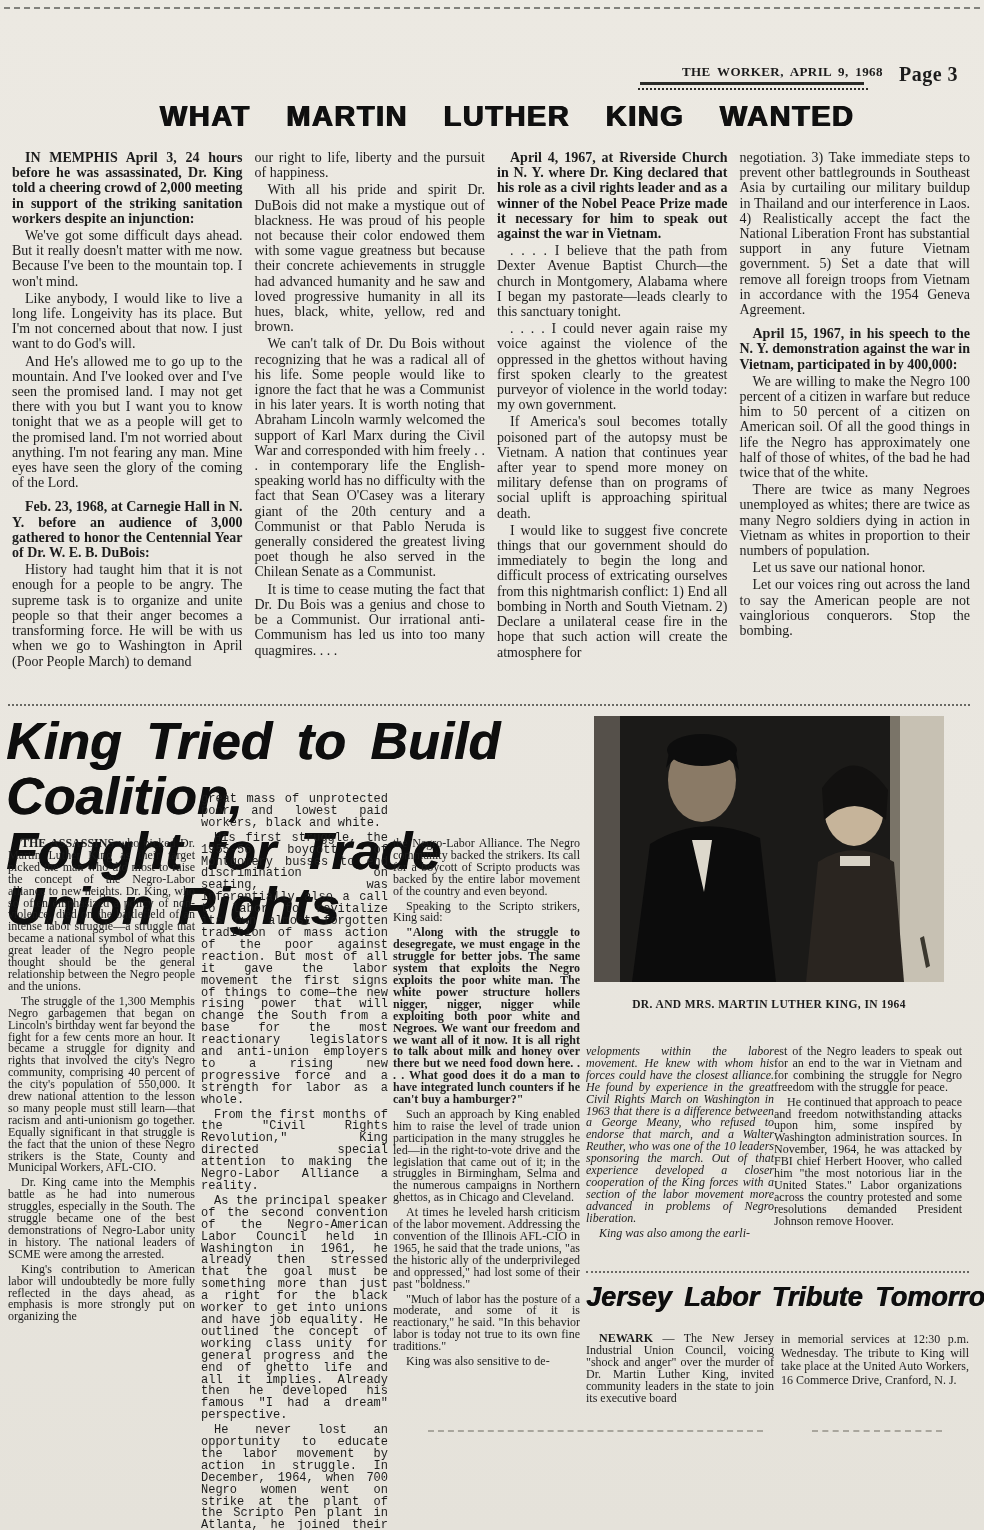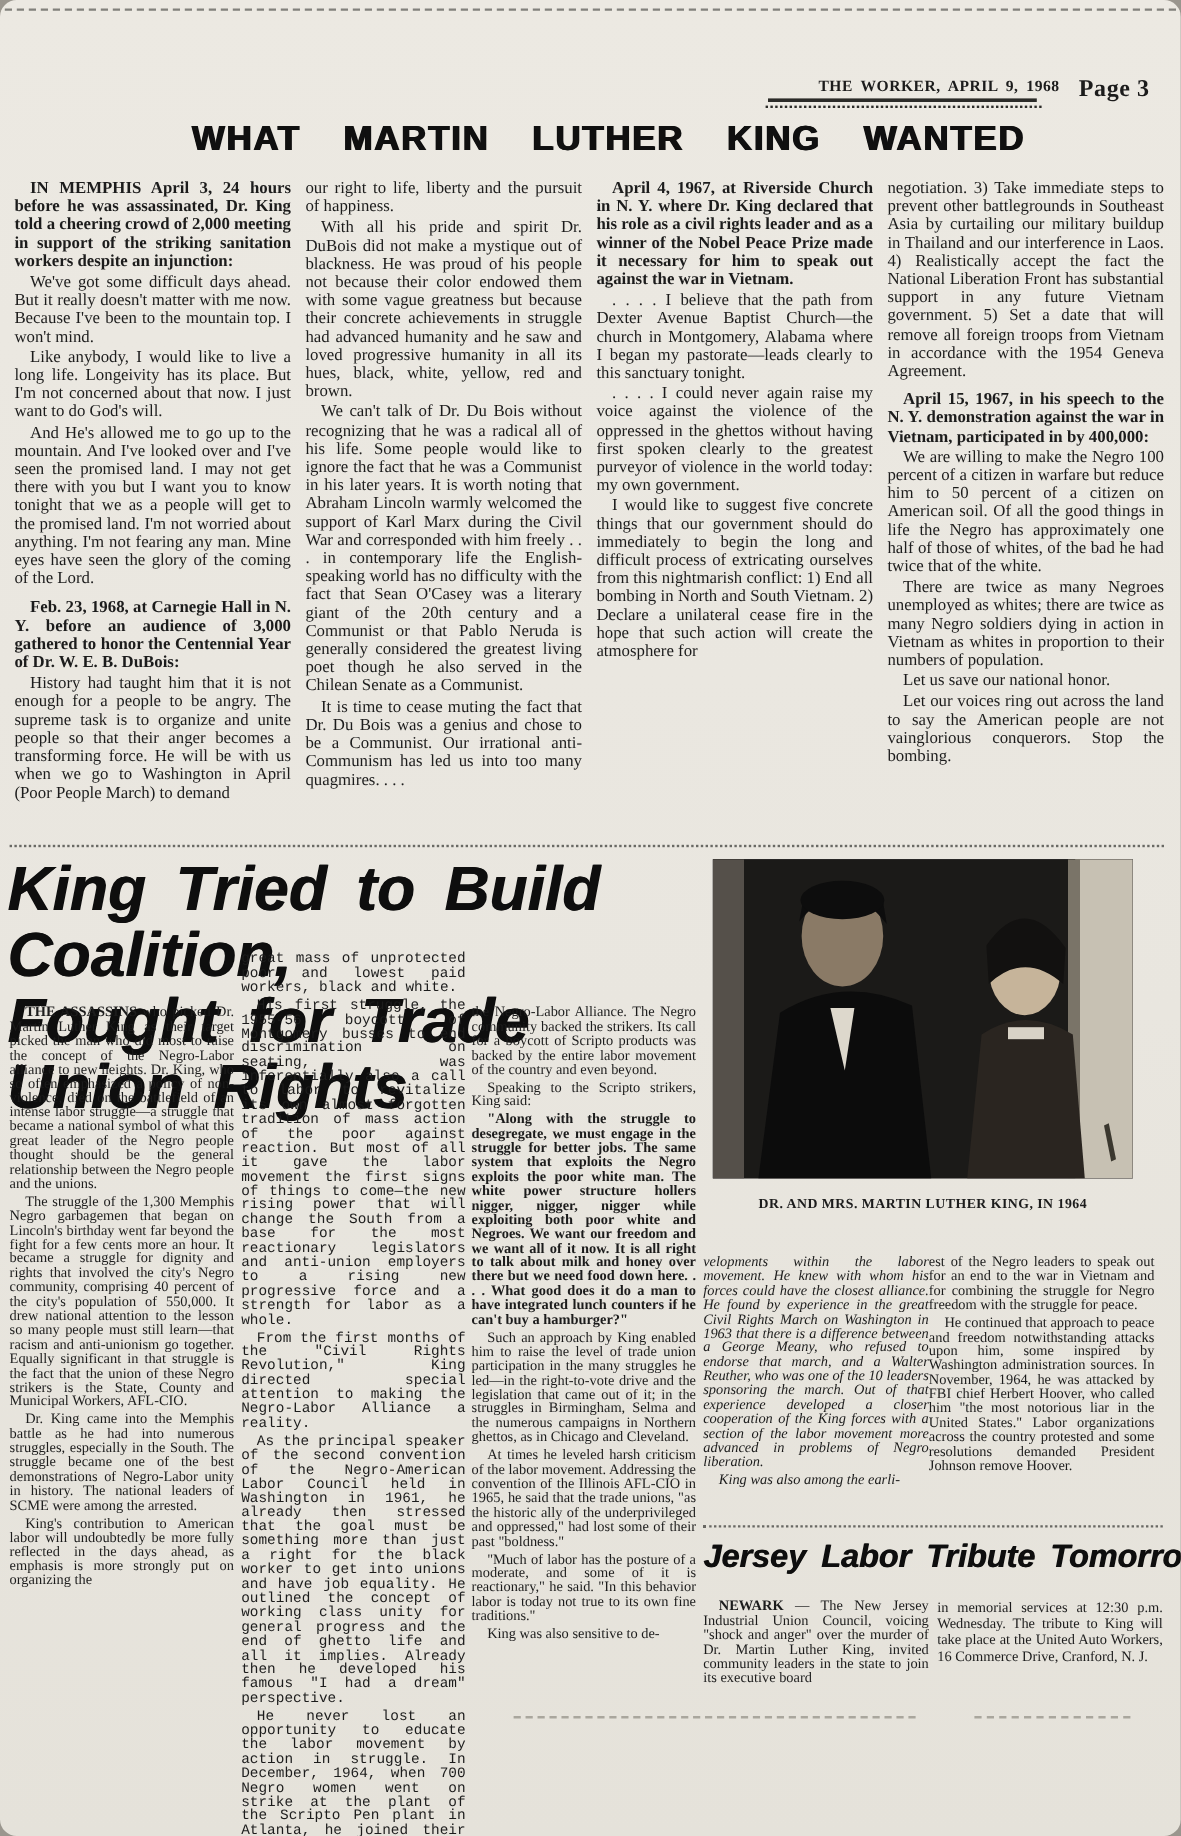--- a/index.html
+++ b/index.html
@@ -1,19 +1,19 @@
 <!DOCTYPE html>
 <html lang="en"><head>
 <meta charset="utf-8">
 <style>
   html,body{margin:0;padding:0;background:#9a968e;}
   .page{position:relative;width:984px;height:1530px;margin:0 auto;overflow:hidden;
         background:linear-gradient(180deg,#ece9e2 0%,#e9e6df 55%,#e5e2da 100%);
         color:#1c1c1c;font-family:"Liberation Serif","DejaVu Serif",serif;
-        -webkit-hyphens:auto;hyphens:auto;border-radius:14px;}
+        -webkit-hyphens:auto;hyphens:auto;}
   .top-rule{position:absolute;top:7px;left:4px;width:976px;border-top:2px dashed #4a4a46;opacity:.65;}
   .masthead-title{position:absolute;top:64px;left:682px;font-weight:bold;font-size:13px;
         letter-spacing:.4px;word-spacing:3px;white-space:nowrap;}
   .mast-line-solid{position:absolute;top:82px;left:640px;width:224px;border-top:3px solid #2b2b28;}
   .mast-line-dotted{position:absolute;top:88px;left:638px;width:230px;border-top:2px dotted #2b2b28;}
   .mast-page{position:absolute;top:63px;left:899px;font-weight:bold;font-size:20px;letter-spacing:.5px;}
   .headline1{position:absolute;top:84px;left:12px;width:958px;margin:16px;text-align:center;
         font-family:"Liberation Sans",sans-serif;font-size:29px;font-weight:bold;
         letter-spacing:1.5px;word-spacing:26px;color:#101010;
         text-shadow:.9px 0 0 #101010,-.4px 0 0 #101010;}
@@ -76,20 +76,21 @@
     <div class="a1col">
         <p class="para cont">our right to life, liberty and the pursuit of happiness.</p>
         <p class="para">With all his pride and spirit Dr. DuBois did not make a mystique out of blackness. He was proud of his people not because their color endowed them with some vague greatness but because their concrete achievements in struggle had advanced humanity and he saw and loved progressive humanity in all its hues, black, white, yellow, red and brown.</p>
         <p class="para">We can't talk of Dr. Du Bois without recognizing that he was a radical all of his life. Some people would like to ignore the fact that he was a Communist in his later years. It is worth noting that Abraham Lincoln warmly welcomed the support of Karl Marx during the Civil War and corresponded with him freely . . . in contemporary life the English-speaking world has no difficulty with the fact that Sean O'Casey was a literary giant of the 20th century and a Communist or that Pablo Neruda is generally considered the greatest living poet though he also served in the Chilean Senate as a Communist.</p>
         <p class="para">It is time to cease muting the fact that Dr. Du Bois was a genius and chose to be a Communist. Our irrational anti-Communism has led us into too many quagmires. . . .</p>
       </div>
     <div class="a1col">
         <p class="para lead">April 4, 1967, at Riverside Church in N. Y. where Dr. King declared that his role as a civil rights leader and as a winner of the Nobel Peace Prize made it necessary for him to speak out against the war in Vietnam.</p>
         <p class="para">. . . . I believe that the path from Dexter Avenue Baptist Church—the church in Montgomery, Alabama where I began my pastorate—leads clearly to this sanctuary tonight.</p>
         <p class="para">. . . . I could never again raise my voice against the violence of the oppressed in the ghettos without having first spoken clearly to the greatest purveyor of violence in the world today: my own government.</p>
+        <p class="para">If America's soul becomes totally poisoned part of the autopsy must be Vietnam. A nation that continues year after year to spend more money on military defense than on programs of social uplift is approaching spiritual death.</p>
         <p class="para">I would like to suggest five concrete things that our government should do immediately to begin the long and difficult process of extricating ourselves from this nightmarish conflict: 1) End all bombing in North and South Vietnam. 2) Declare a unilateral cease fire in the hope that such action will create the atmosphere for</p>
       </div>
     <div class="a1col">
         <p class="para cont">negotiation. 3) Take immediate steps to prevent other battlegrounds in Southeast Asia by curtailing our military buildup in Thailand and our interference in Laos. 4) Realistically accept the fact the National Liberation Front has substantial support in any future Vietnam government. 5) Set a date that will remove all foreign troops from Vietnam in accordance with the 1954 Geneva Agreement.</p>
         <p class="para lead">April 15, 1967, in his speech to the N. Y. demonstration against the war in Vietnam, participated in by 400,000:</p>
         <p class="para">We are willing to make the Negro 100 percent of a citizen in warfare but reduce him to 50 percent of a citizen on American soil. Of all the good things in life the Negro has approximately one half of those of whites, of the bad he had twice that of the white.</p>
         <p class="para">There are twice as many Negroes unemployed as whites; there are twice as many Negro soldiers dying in action in Vietnam as whites in proportion to their numbers of population.</p>
         <p class="para">Let us save our national honor.</p>
         <p class="para">Let our voices ring out across the land to say the American people are not vainglorious conquerors. Stop the bombing.</p>
       </div>

